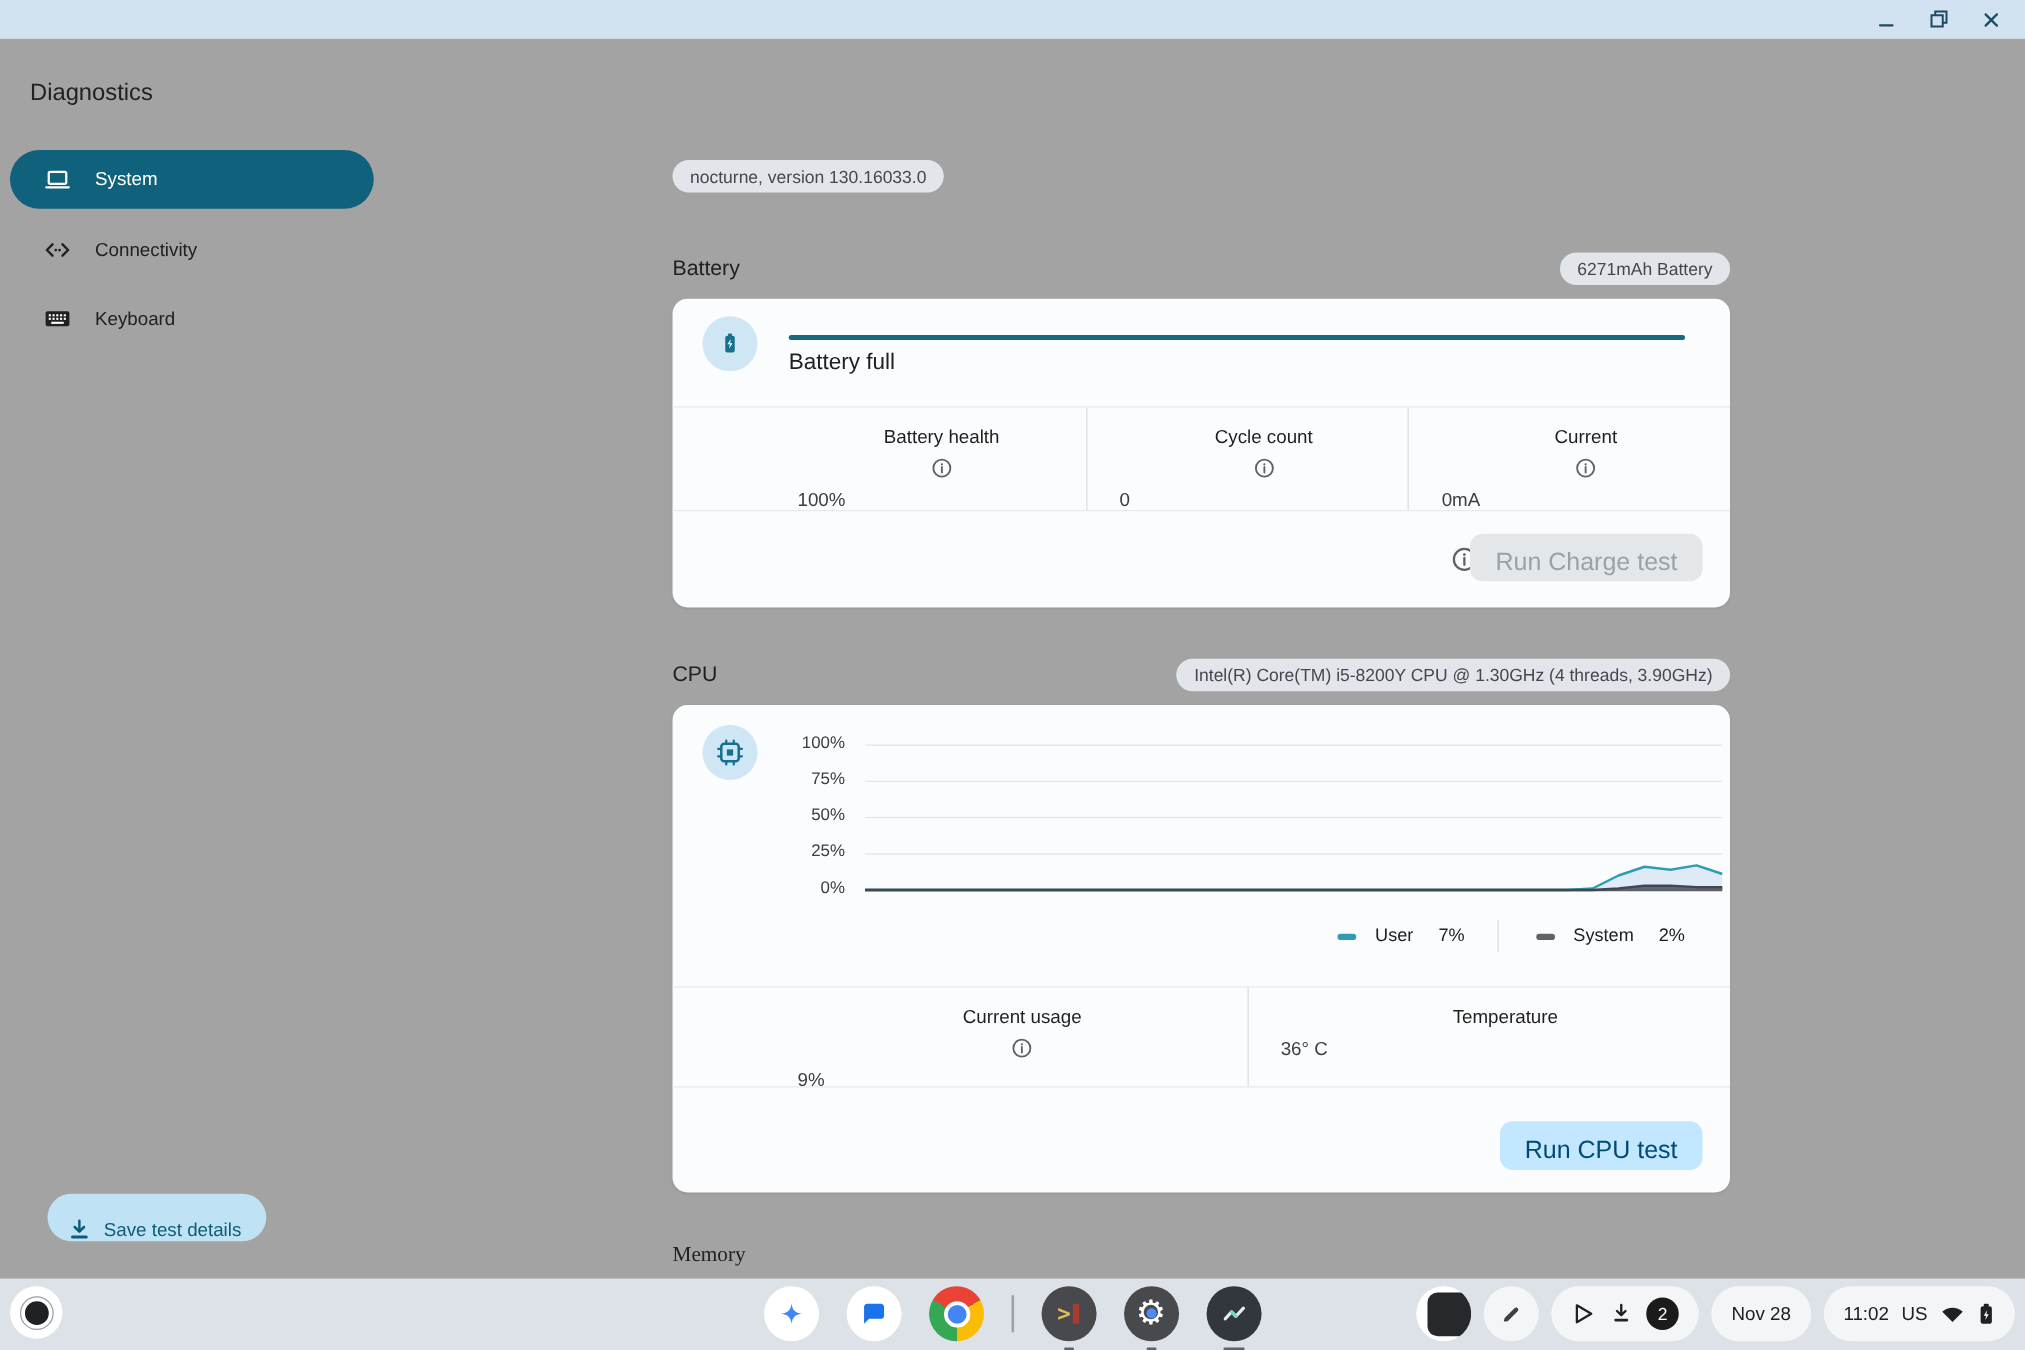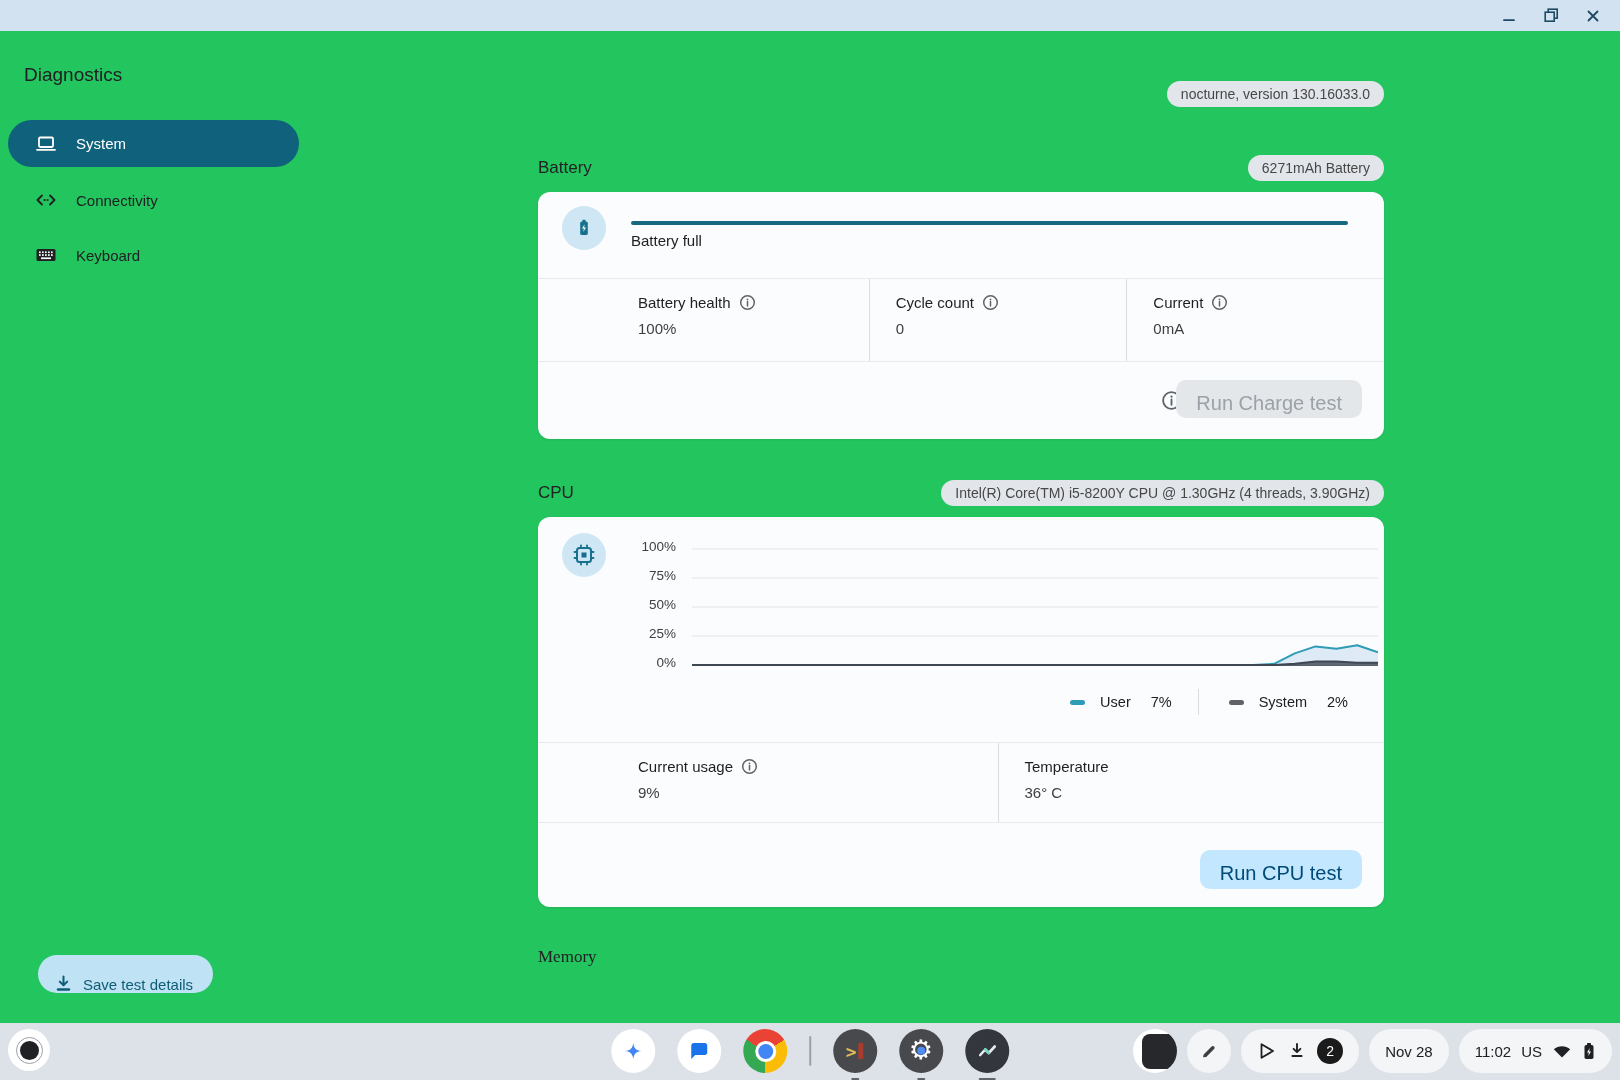--- a/index.html
+++ b/index.html
@@ -7,57 +7,57 @@
   body { font-family:"Liberation Sans", sans-serif; color:#202124; }
   .screen { position:relative; width:1620px; height:1080px; background:#e9eff7; }
 
   
   .titlebar { position:absolute; top:0; left:0; right:0; height:31px; background:#d3e2f0;
               display:flex; align-items:center; justify-content:flex-end; gap:16px; padding-right:14px; }
   .winbtn { width:26px; height:26px; display:flex; align-items:center; justify-content:center; cursor:default; }
   .winbtn svg { display:block; }
 
   
-  .app { position:absolute; top:31px; left:0; right:0; bottom:57px; background:#22c55e; overflow:hidden; }
+  .app { position:absolute; top:31px; left:0; right:0; bottom:57px; background:#a3a3a3; overflow:hidden; }
   .app-title { position:absolute; left:24px; top:33px; font-size:19px; font-weight:400; color:#202124; }
 
   .nav { position:absolute; left:8px; top:89px; width:291px; }
   .nav-item { display:flex; align-items:center; gap:18px; height:47px; padding-left:26px;
               border-radius:24px; font-size:15px; margin-bottom:11px; color:#202124; }
   .nav-item.selected { background:#10617b; color:#ffffff; font-weight:500; }
   .nav-item:not(.selected) { height:44px; }
   .nav-icon { width:24px; height:24px; display:flex; align-items:center; justify-content:center; }
 
   
   .content { position:absolute; left:538px; width:846px; top:0; height:100%; }
-  .version-row { margin-top:50px; text-align:right; }
+  .version-row { margin-top:97px; text-align:left; }
   .pill-badge { display:inline-block; background:#e2e6eb; color:#474747; font-size:14px;
                 padding:5px 14px; border-radius:14px; white-space:nowrap; }
   .section-header { display:flex; align-items:center; justify-content:space-between; }
   .section-title { font-size:17px; font-weight:500; color:#202124; }
   .hdr-battery { margin-top:48px; }
   .hdr-cpu { margin-top:41px; }
   .hdr-memory { margin-top:40px;font-family:Liberation Serif, serif; }
 
   .card { position:relative; background:#fbfcfe; border-radius:12px; margin-top:11px;
           box-shadow:0 1px 2px rgba(60,64,67,.12); }
   .card-battery { height:247px; }
   .card-cpu { height:390px; }
 
   .icon-circle { position:absolute; left:24px; top:16px; width:44px; height:44px; border-radius:50%;
                  background:#cfe6f4; display:flex; align-items:center; justify-content:center; color:#16718e; }
 
   
   .charge-bar { position:absolute; left:93px; right:36px; top:29px; height:4px; border-radius:2px; background:#17697f; }
-  .charge-label { position:absolute; left:93px; top:40px; font-size:15px; color:#202124; }
+  .charge-label { position:absolute; left:93px; top:40px; font-size:18px; color:#202124; }
   .h-div { position:absolute; left:0; right:0; height:1px; background:#e8eaee; }
   .stats-row { position:absolute; left:100px; right:0; display:flex; }
   .stat-col { flex:1 1 0; padding:15px 0 0 0; }
   .stat-col + .stat-col { border-left:1px solid #dadce0; padding-left:26px; }
-  .stat-label { display:flex; align-items:center; gap:8px; font-size:15px; color:#1f1f1f; }
+  .stat-label { display:flex; align-items:center; gap:8px; font-size:15px; color:#1f1f1f;flex-direction:column; }
   .stat-value { margin-top:9px; font-size:15px; color:#3c4043; }
   .btn { border:none; font-family:inherit; font-size:20px; font-weight:500; border-radius:10px;
          height:38px; padding:12px 20px; cursor:pointer; }
   .btn-disabled { background:#e4e7ea; color:#9aa1a8; cursor:default; }
   .btn-primary { background:#c2e7ff; color:#004a77; }
   .footer-info { position:absolute; color:#5f6368; }
 
   
   .ylabel { position:absolute; left:86px; width:52px; text-align:right; font-size:13.5px; color:#3c4043; }
   .cpu-svg { position:absolute; left:154px; top:31px; }

